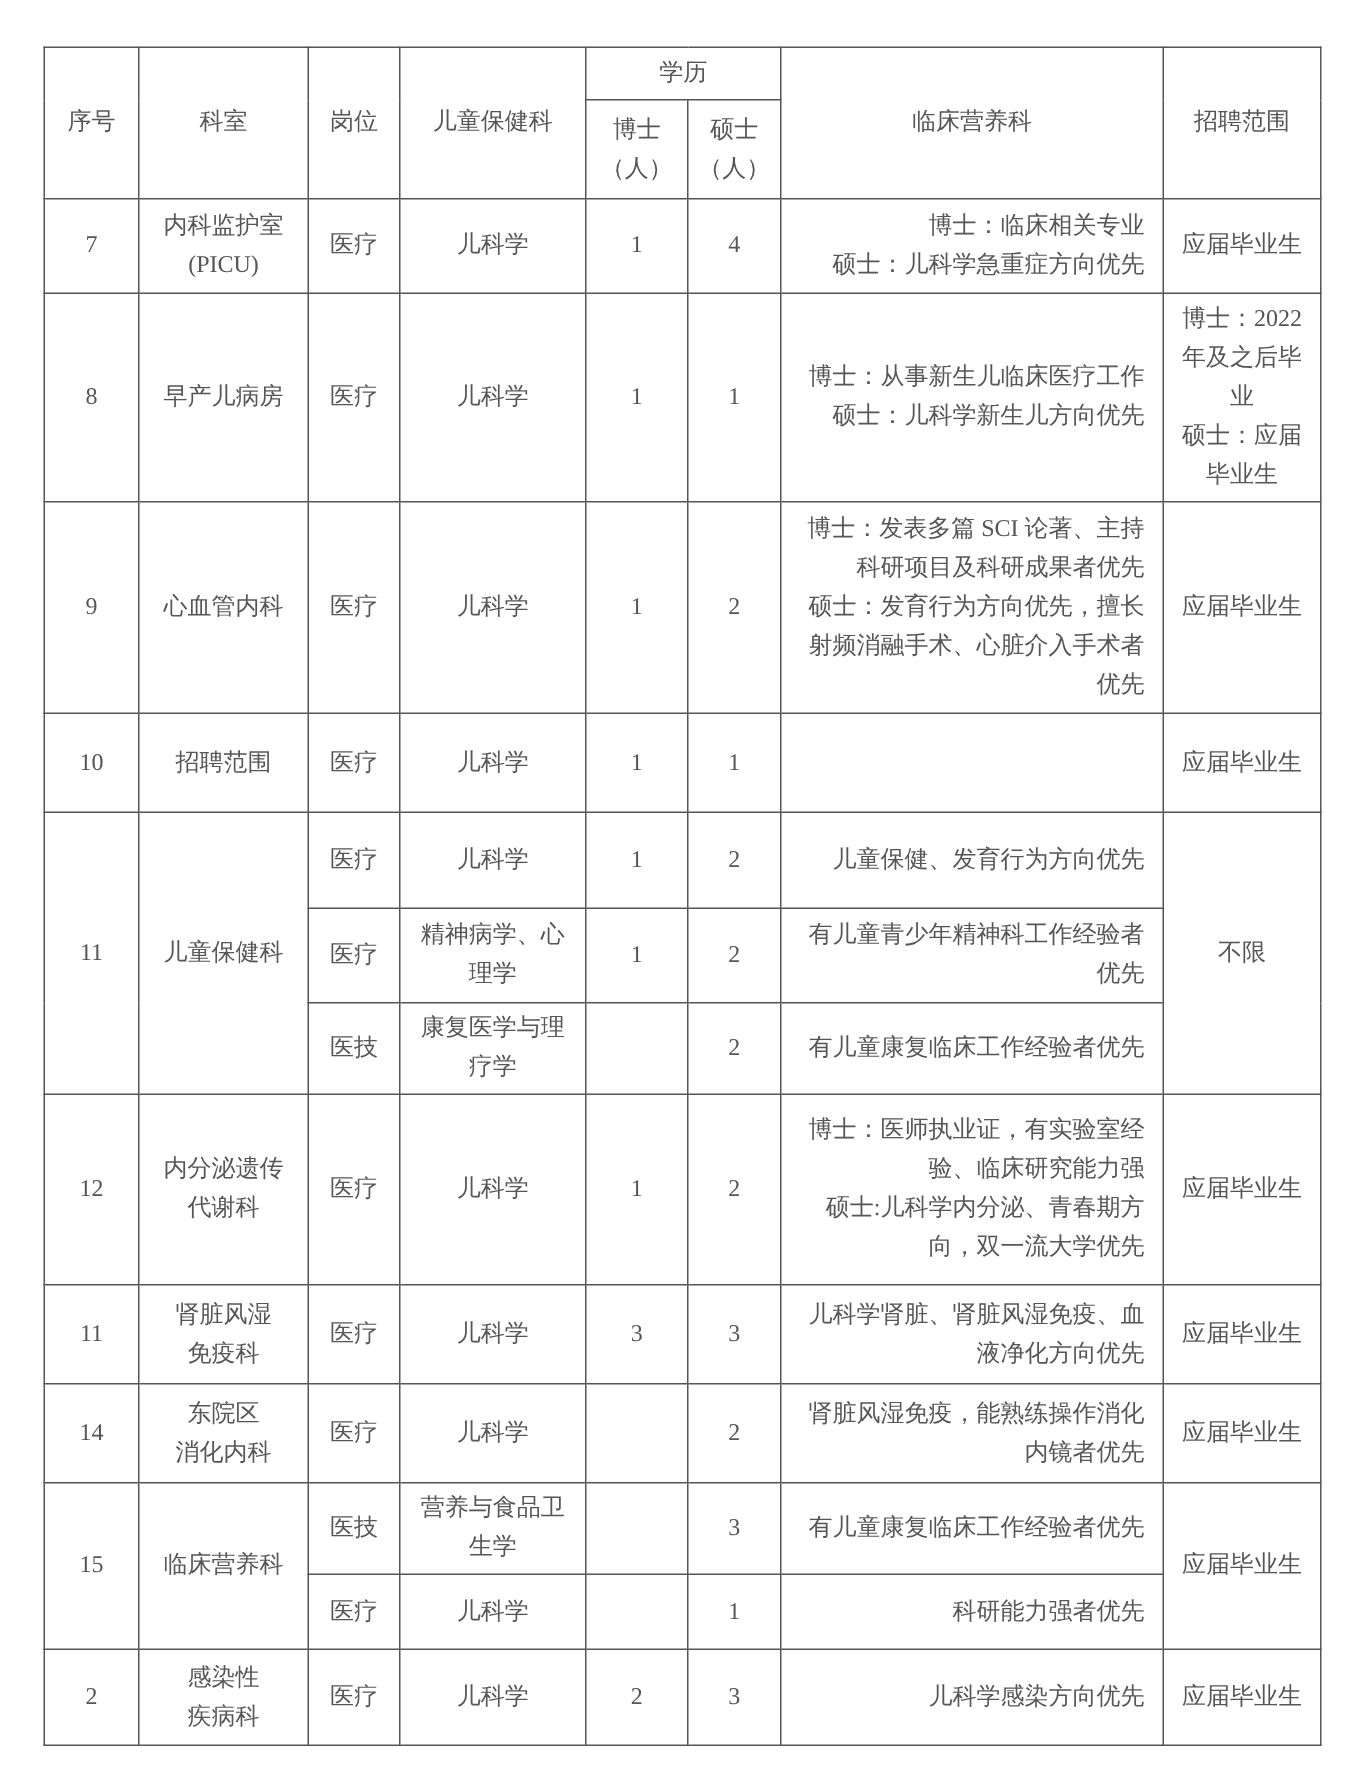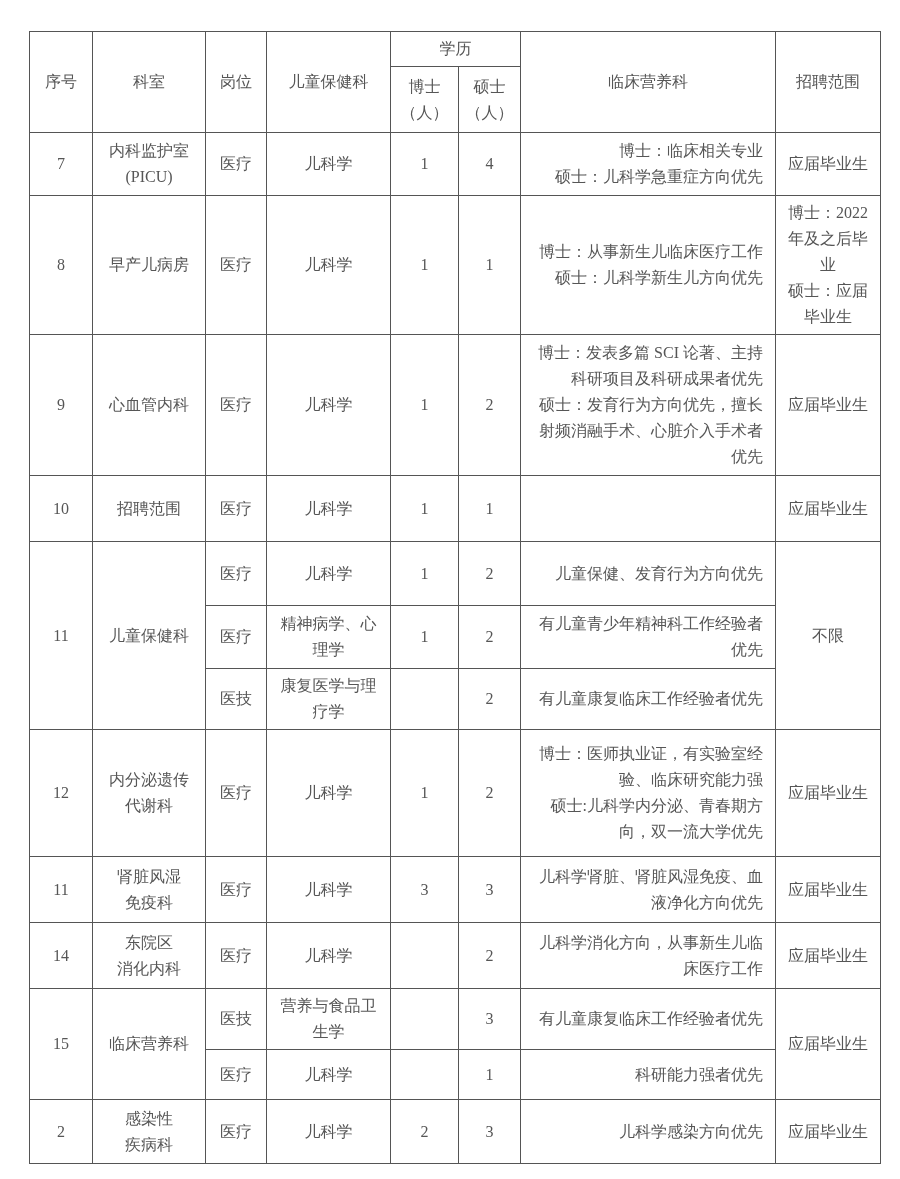--- a/index.html
+++ b/index.html
@@ -173,21 +173,21 @@
     </tr>
 
     <tr style="height:66px">
       <td>14</td>
       <td>东院区
 消化内科</td>
       <td>医疗</td>
       <td>儿科学</td>
       <td></td>
       <td>2</td>
-      <td class="other">儿科学消化方向，从事新生儿临床医疗工作</td>
+      <td class="other">肾脏风湿免疫，能熟练操作消化内镜者优先</td>
       <td>应届毕业生</td>
     </tr>
 
     <tr style="height:56px">
       <td rowspan="2">15</td>
       <td rowspan="2">临床营养科</td>
       <td>医技</td>
       <td>营养与食品卫
 生学</td>
       <td></td>

